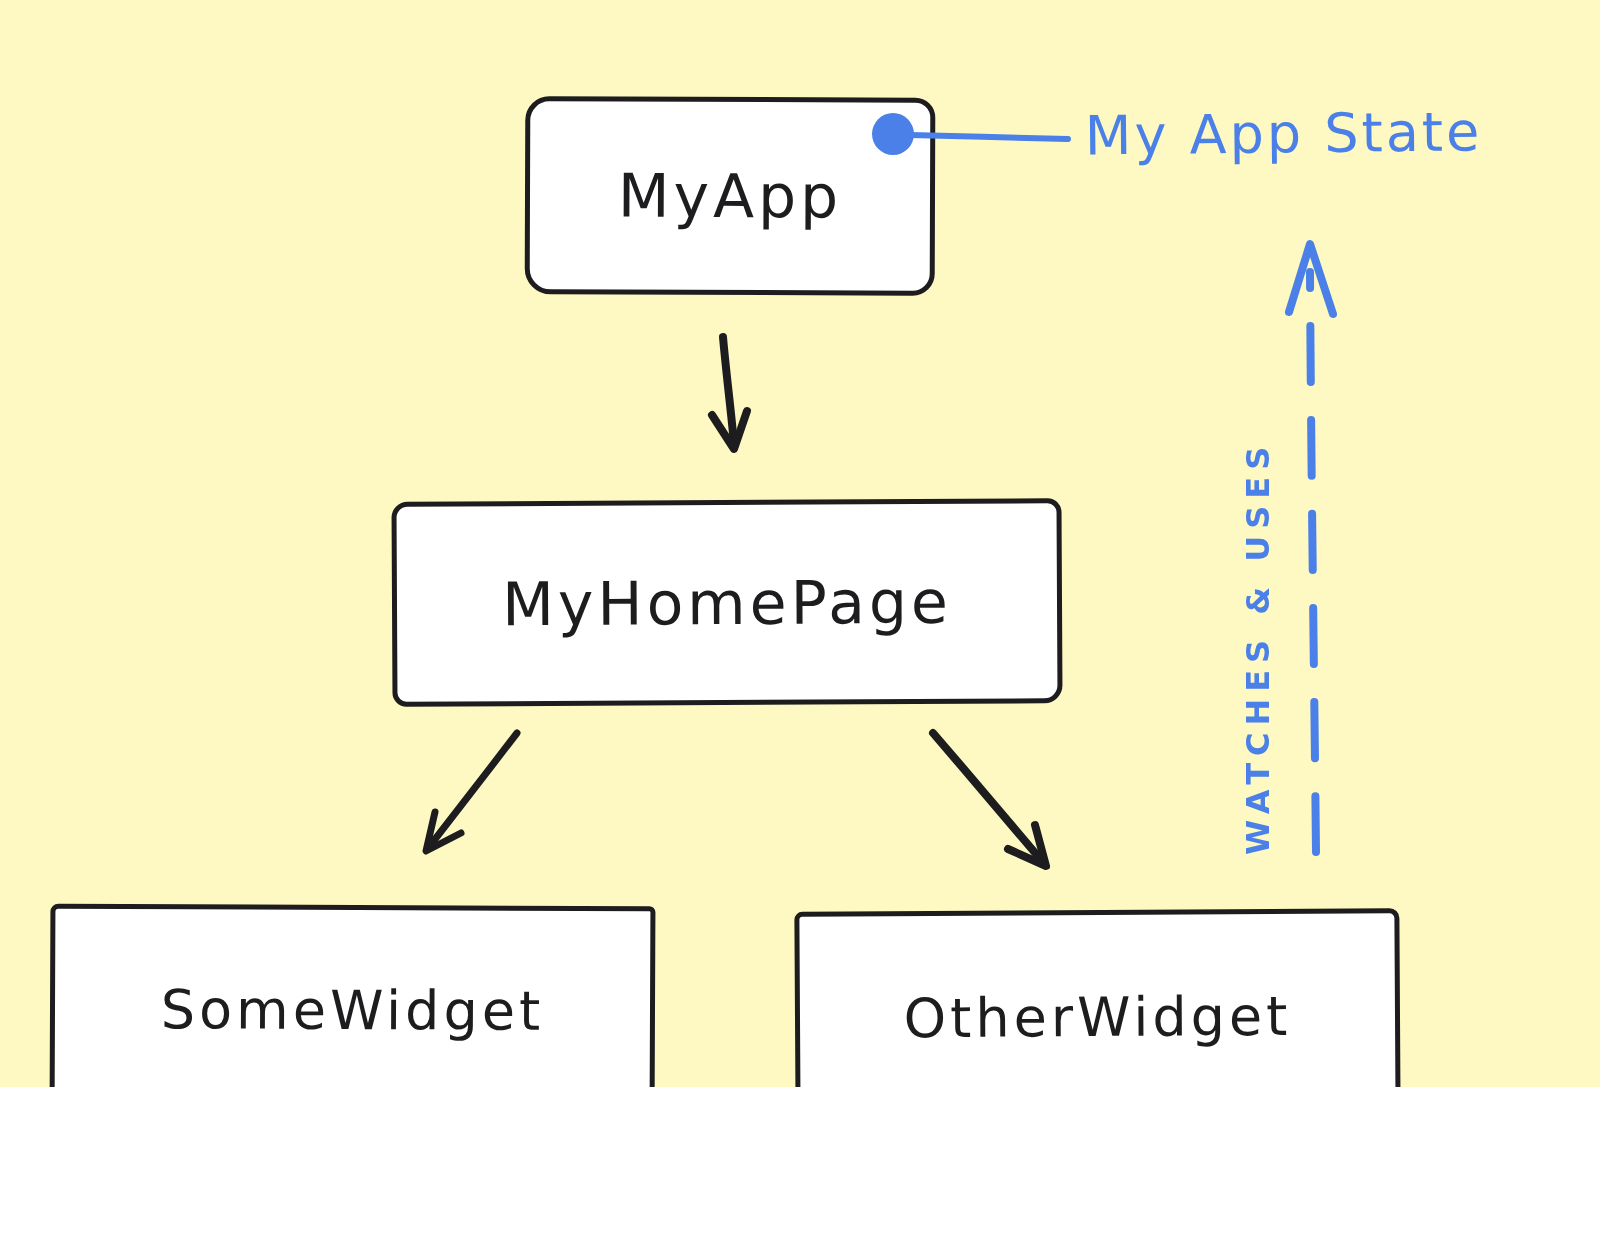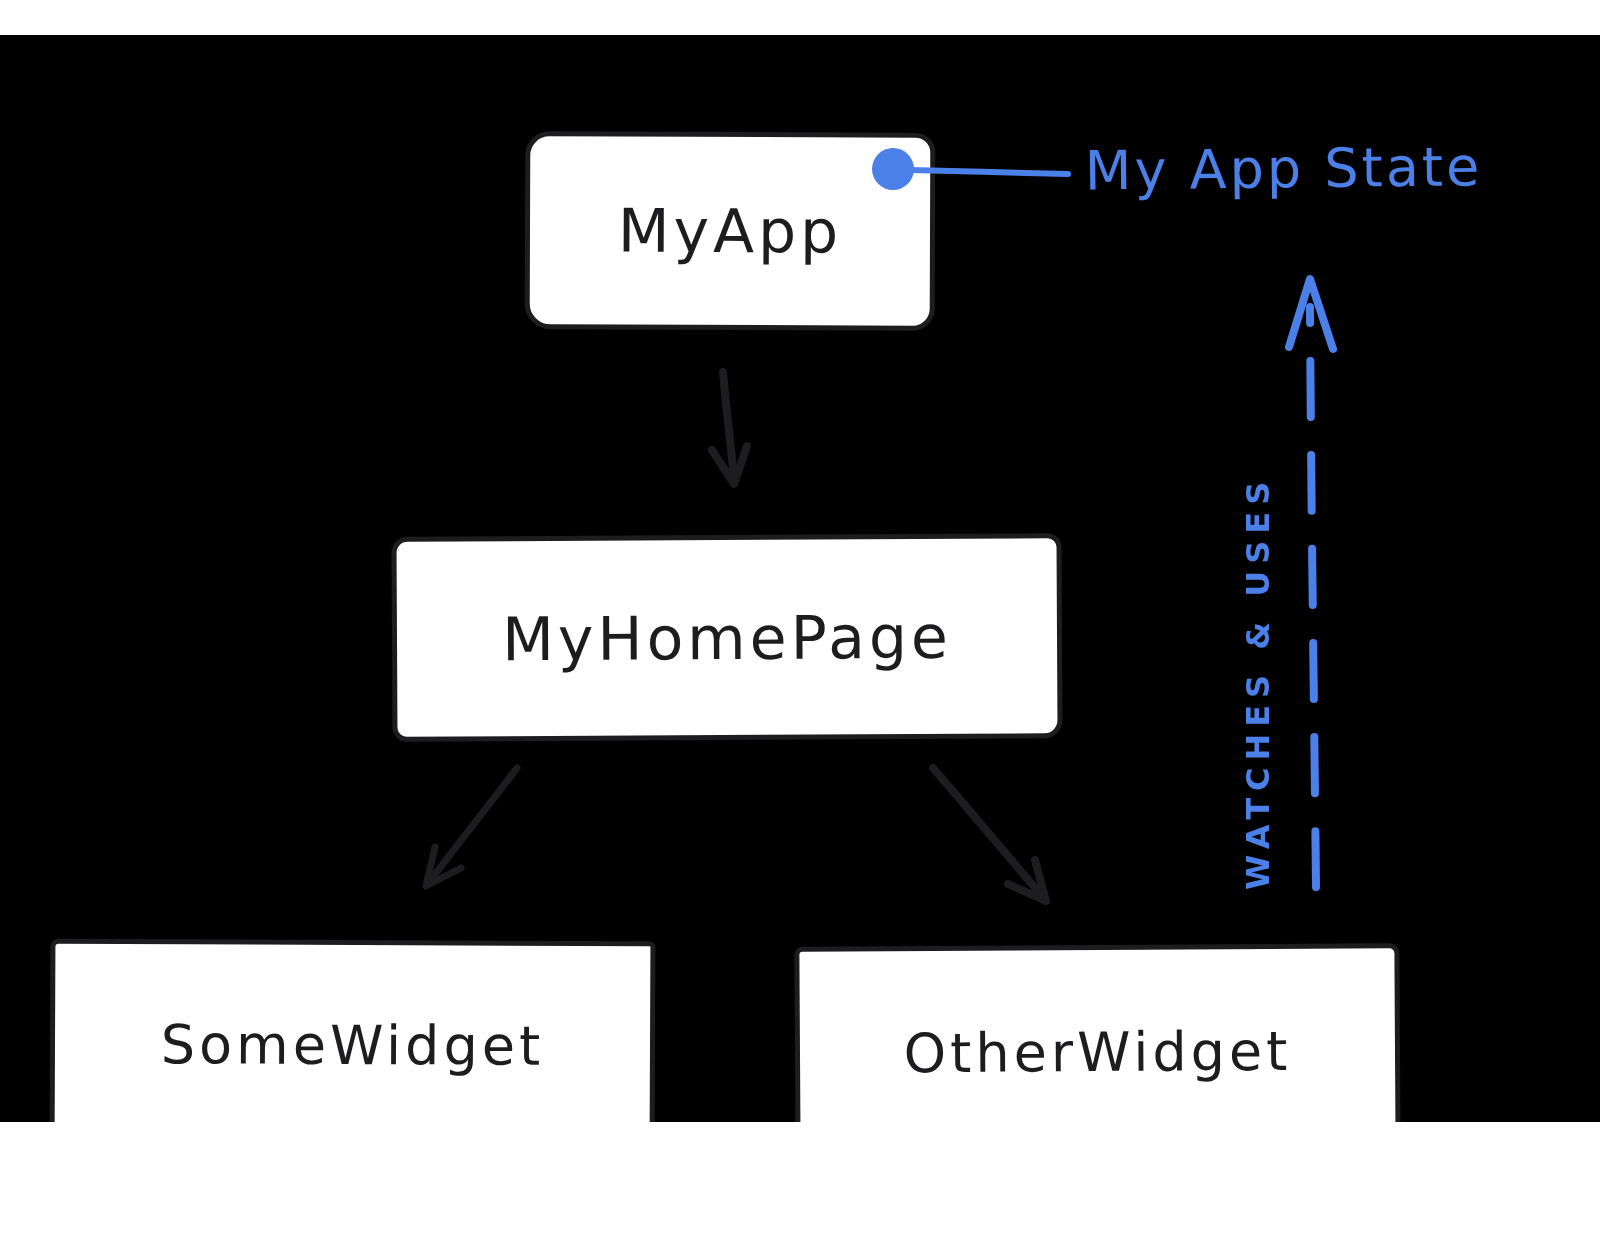--- a/index.html
+++ b/index.html
@@ -3,23 +3,22 @@
 <meta charset="utf-8">
 <style>
   * { margin: 0; padding: 0; box-sizing: border-box; }
   html, body { background: #ffffff; }
   body { font-family: "DejaVu Sans", sans-serif; }
 
   .canvas {
     position: relative;
     width: 1600px;
     height: 1087px;
-    background: #000000;
+    background: #fef9c3;
     overflow: hidden;
-    margin-top: 35px;
   }
 
   .svg-layer {
     position: absolute;
     left: 0; top: 0;
     width: 1600px; height: 1258px;
     pointer-events: none;
   }
 
   .node {

